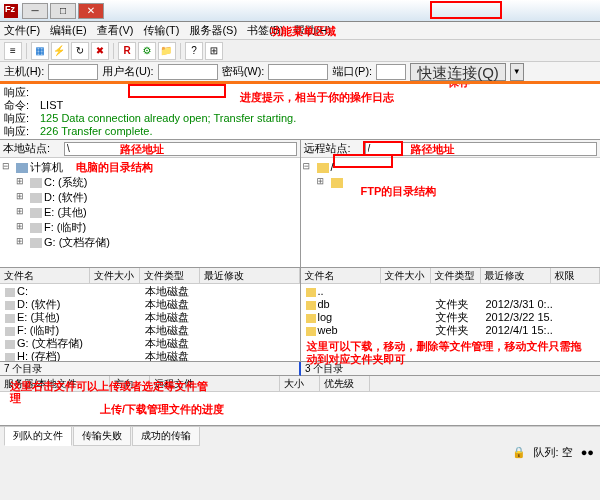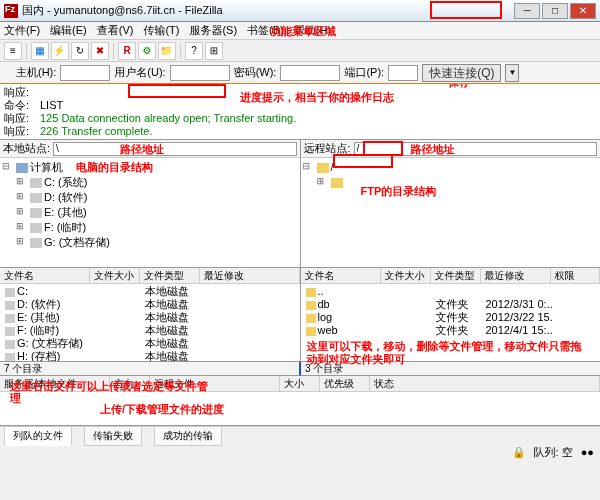--- a/index.html
+++ b/index.html
@@ -9,66 +9,65 @@
 .titlebar-icon::after{content:"Fz";color:#fff;font-size:9px;font-weight:bold;position:absolute;top:0;left:1px}
 .titlebar-text{flex:1;font-size:11px}
 .winbtns{display:flex;gap:2px}
 .winbtn{width:26px;height:16px;background:#e0e0e0;border:1px solid #999;display:flex;align-items:center;justify-content:center;font-size:10px}
 .winbtn.close{background:#d04030;color:#fff}
 .menubar{height:18px;background:#f4f4f4;display:flex;align-items:center;padding:0 4px;gap:10px;border-bottom:1px solid #ccc}
 .menubar span{font-size:11px}
 .toolbar{height:22px;background:#f0f0f0;display:flex;align-items:center;padding:0 4px;gap:2px;border-bottom:1px solid #ccc}
 .tbtn{width:18px;height:18px;border:1px solid #ccc;background:#fff;display:inline-flex;align-items:center;justify-content:center;font-size:10px}
 .tsep{width:1px;height:16px;background:#ccc;margin:0 2px}
-.connbar{height:22px;background:#f4f4f4;display:flex;align-items:center;padding:0 16px;gap:4px;border-bottom:1px solid #f97316}
+.connbar{height:22px;background:#f4f4f4;display:flex;align-items:center;padding:0 4px;gap:4px;border-bottom:3px solid #f97316}
 .connbar label{font-size:11px}
 .connbar input{height:16px;border:1px solid #999;background:#fff;font-size:10px;padding:0 2px}
-.qbtn{height:18px;border:1px solid #888;background:#e8e8e8;padding:0 6px;font-size:12px;color:#333}
+.qbtn{height:18px;border:1px solid #888;background:#e8e8e8;padding:0 6px;font-size:15px;color:#333}
 .dbtn{width:14px;height:18px;border:1px solid #888;background:#e8e8e8;font-size:8px}
 .log{height:56px;background:#fff;overflow:hidden;padding:2px 4px;border-bottom:1px solid #999;position:relative}
 .log-line{display:flex;gap:6px;line-height:13px;font-size:10px}
 .log-label{width:30px}
 .green{color:#080}
 .redbox{position:absolute;border:2px solid red;background:transparent}
 .annot{position:absolute;color:red;font-size:11px;font-weight:bold;z-index:10}
 .split{display:flex;height:128px;border-bottom:1px solid #999}
 .pane{flex:1;background:#fff;border-right:1px solid #999;display:flex;flex-direction:column;position:relative}
 .pane:last-child{border-right:none}
-.pathbar{height:18px;display:flex;align-items:center;padding:0 3px;gap:3px;border-bottom:1px solid #ccc;background:#f4f4f4}
+.pathbar{height:18px;display:flex;align-items:center;padding:0 3px;gap:14px;border-bottom:1px solid #ccc;background:#f4f4f4}
 .pathbar input{flex:1;height:14px;border:1px solid #999;font-size:10px;padding:0 2px}
 .tree{flex:1;overflow:hidden;padding:2px;font-size:10px}
 .tree-item{padding:1px 0 1px 14px;position:relative;line-height:13px}
 .tree-item::before{content:"⊞";position:absolute;left:0;top:0;font-size:9px;color:#666}
 .tree-item.exp::before{content:"⊟"}
 .ticon{display:inline-block;width:12px;height:10px;background:#f4d060;margin-right:2px;vertical-align:middle}
 .ticon.pc{background:#8ac}
 .ticon.drv{background:#ccc}
 .filelist{display:flex;height:94px;border-bottom:1px solid #999}
 .fpane{flex:1;background:#fff;border-right:1px solid #999;display:flex;flex-direction:column;position:relative}
 .fpane:last-child{border-right:none}
 .fheader{height:16px;display:flex;background:#f0f0f0;border-bottom:1px solid #ccc}
 .fcol{border-right:1px solid #ccc;padding:1px 4px;font-size:10px}
 .fbody{flex:1;overflow:hidden;padding:1px}
 .frow{display:flex;line-height:13px;font-size:10px}
 .fcell{padding:0 4px;overflow:hidden;white-space:nowrap}
 .ficon{display:inline-block;width:10px;height:9px;background:#f4d060;margin-right:2px;vertical-align:middle}
 .ficon.drv{background:#ccc}
 .status{height:14px;background:#f4f4f4;padding:0 4px;font-size:10px;border-bottom:1px solid #999;display:flex;align-items:center}
 .queue{height:50px;background:#fff;border-bottom:1px solid #999;display:flex;flex-direction:column;position:relative}
-.tabs{height:18px;background:#f0f0f0;display:flex;align-items:center;padding:0 4px;gap:12px;border-top:1px solid #ccc}
+.tabs{height:18px;background:#f0f0f0;display:flex;align-items:center;padding:0 4px;gap:1px;border-top:1px solid #ccc}
 .tab{padding:2px 8px;font-size:10px;border:1px solid #ccc;background:#f8f8f8}
 .tab.active{background:#fff;border-bottom-color:#fff}
 .bottombar{height:16px;background:#f0f0f0;display:flex;align-items:center;justify-content:flex-end;padding:0 6px;gap:8px;font-size:10px}
 </style>
 </head>
 <body>
 
 <div class="titlebar">
   <div class="titlebar-icon"></div>
-  <div class="titlebar-text">国内 - yumanutong@ns6.7iit.cn - FileZilla</div>
   <div class="winbtns">
     <div class="winbtn">─</div>
     <div class="winbtn">□</div>
     <div class="winbtn close">✕</div>
   </div>
 </div>
 
 <div class="menubar">
   <span>文件(F)</span>
   <span>编辑(E)</span>
@@ -260,21 +259,20 @@
   <div class="status" style="flex:1">3 个目录</div>
 </div>
 
 <div class="queue">
   <div class="fheader">
     <div class="fcol" style="width:110px">服务器/本地文件</div>
     <div class="fcol" style="width:40px">方向</div>
     <div class="fcol" style="width:130px">远程文件</div>
     <div class="fcol" style="width:40px">大小</div>
     <div class="fcol" style="width:50px">优先级</div>
-    <div class="fcol" style="flex:1">状态</div>
   </div>
   <span class="annot" style="left:100px;top:26px">上传/下载管理文件的进度</span>
 </div>
 
 <div class="tabs">
   <div class="tab active">列队的文件</div>
   <div class="tab">传输失败</div>
   <div class="tab">成功的传输</div>
 </div>
 

